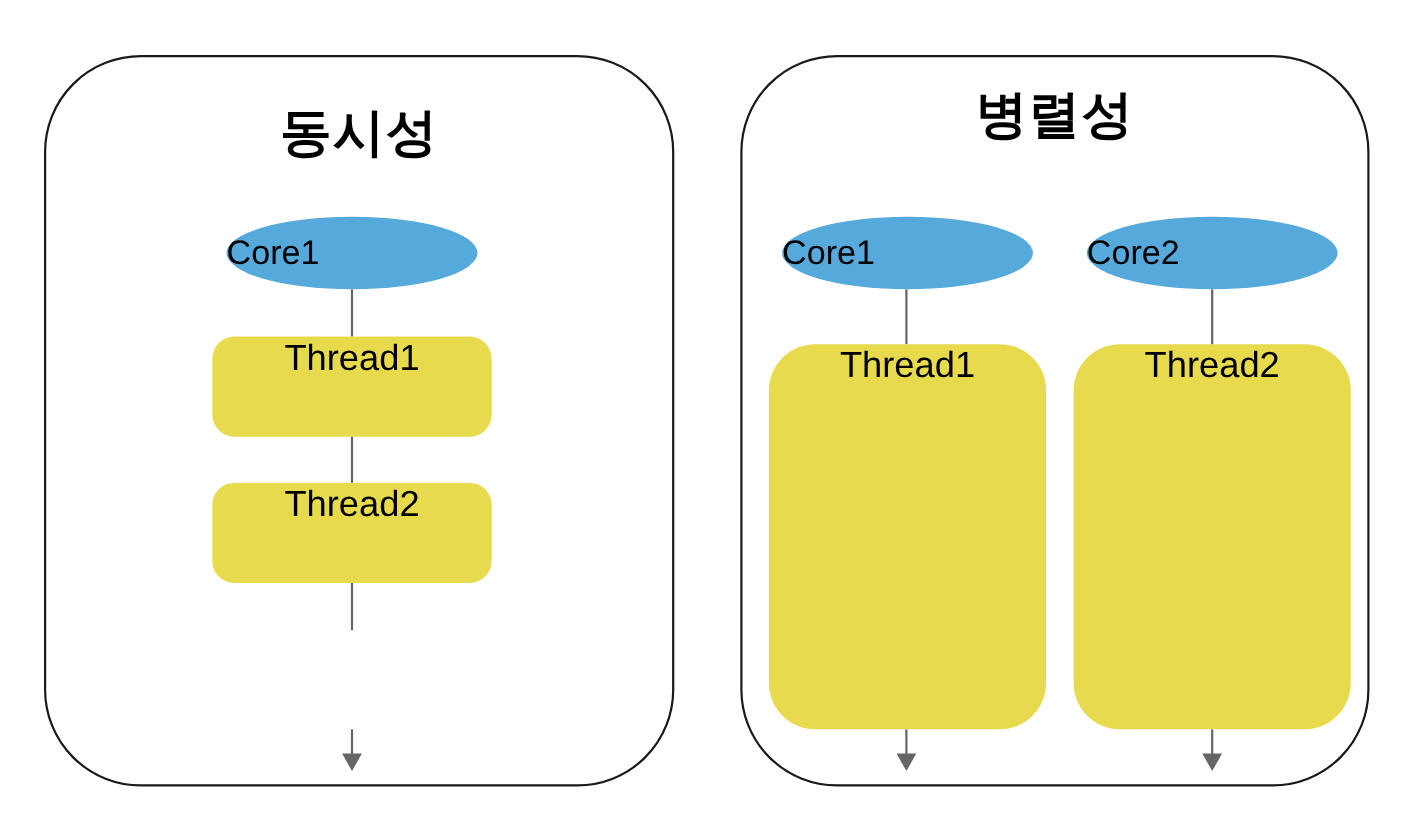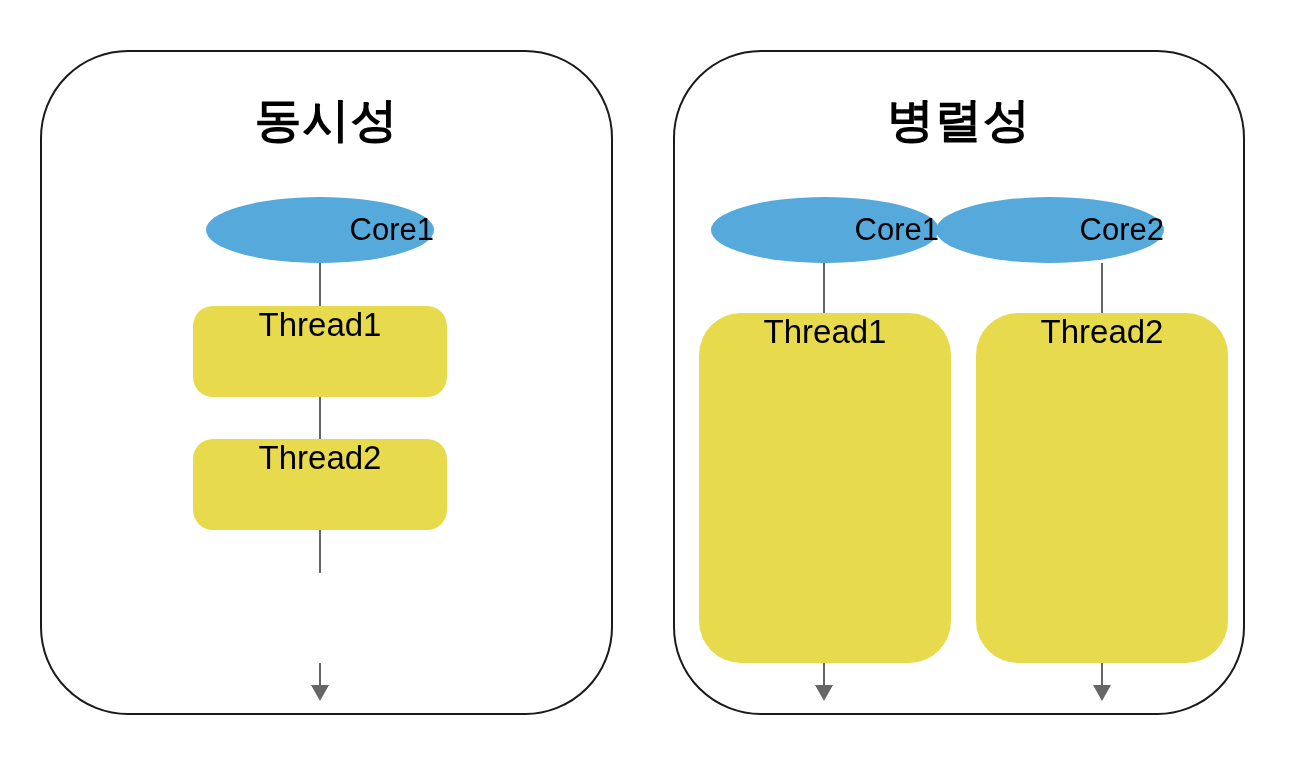--- a/index.html
+++ b/index.html
@@ -21,21 +21,21 @@
     border:2.5px solid var(--panel_border);border-radius:88px;
     box-sizing:border-box;
   }
   .panel-title{
     position:absolute;display:flex;align-items:center;justify-content:center;
     font-size:47px;font-weight:700;letter-spacing:1px;color:var(--text);
   }
   .core{
     position:absolute;width:228px;height:66px;border-radius:50%;
     background:var(--core_fill);
-    display:flex;align-items:center;justify-content:flex-end;
+    display:flex;align-items:center;justify-content:flex-start;
     font-size:31px;color:var(--text);
   }
   .thread{
     position:absolute;background:var(--thread_fill);
     display:flex;align-items:flex-start;justify-content:center;
     font-size:33px;color:var(--text);
   }
   .thread.small{width:254px;height:91px;border-radius:20px;}
   .thread.tall{width:252px;height:350px;border-radius:42px;}
   .vline{position:absolute;width:2px;background:var(--connector);}
@@ -66,34 +66,34 @@
 
   <div class="thread small" style="left:193px;top:306px;">
     <span>Thread1</span>
   </div>
   <div class="thread small" style="left:193px;top:439px;">
     <span>Thread2</span>
   </div>
 
   <div class="panel" style="left:673px;top:50px;width:572px;height:665px;"></div>
 
-  <div class="panel-title" style="left:673px;top:88px;width:572px;height:64px;">병렬성</div>
+  <div class="panel-title" style="left:673px;top:72px;width:572px;height:64px;">병렬성</div>
 
   <div class="vline" style="left:823px;top:263px;height:50px;"></div>
   <div class="vline" style="left:823px;top:663px;height:24px;"></div>
   <div class="arrowhead" style="left:815px;top:685px;"></div>
 
   <div class="vline" style="left:1101px;top:263px;height:50px;"></div>
   <div class="vline" style="left:1101px;top:663px;height:24px;"></div>
   <div class="arrowhead" style="left:1093px;top:685px;"></div>
 
   <div class="core" style="left:711px;top:197px;">
     <span>Core1</span>
   </div>
-  <div class="core" style="left:936px;top:197px;">
+  <div class="core" style="left:988px;top:197px;">
     <span>Core2</span>
   </div>
 
   <div class="thread tall" style="left:699px;top:313px;">
     <span>Thread1</span>
   </div>
   <div class="thread tall" style="left:976px;top:313px;">
     <span>Thread2</span>
   </div>
 

